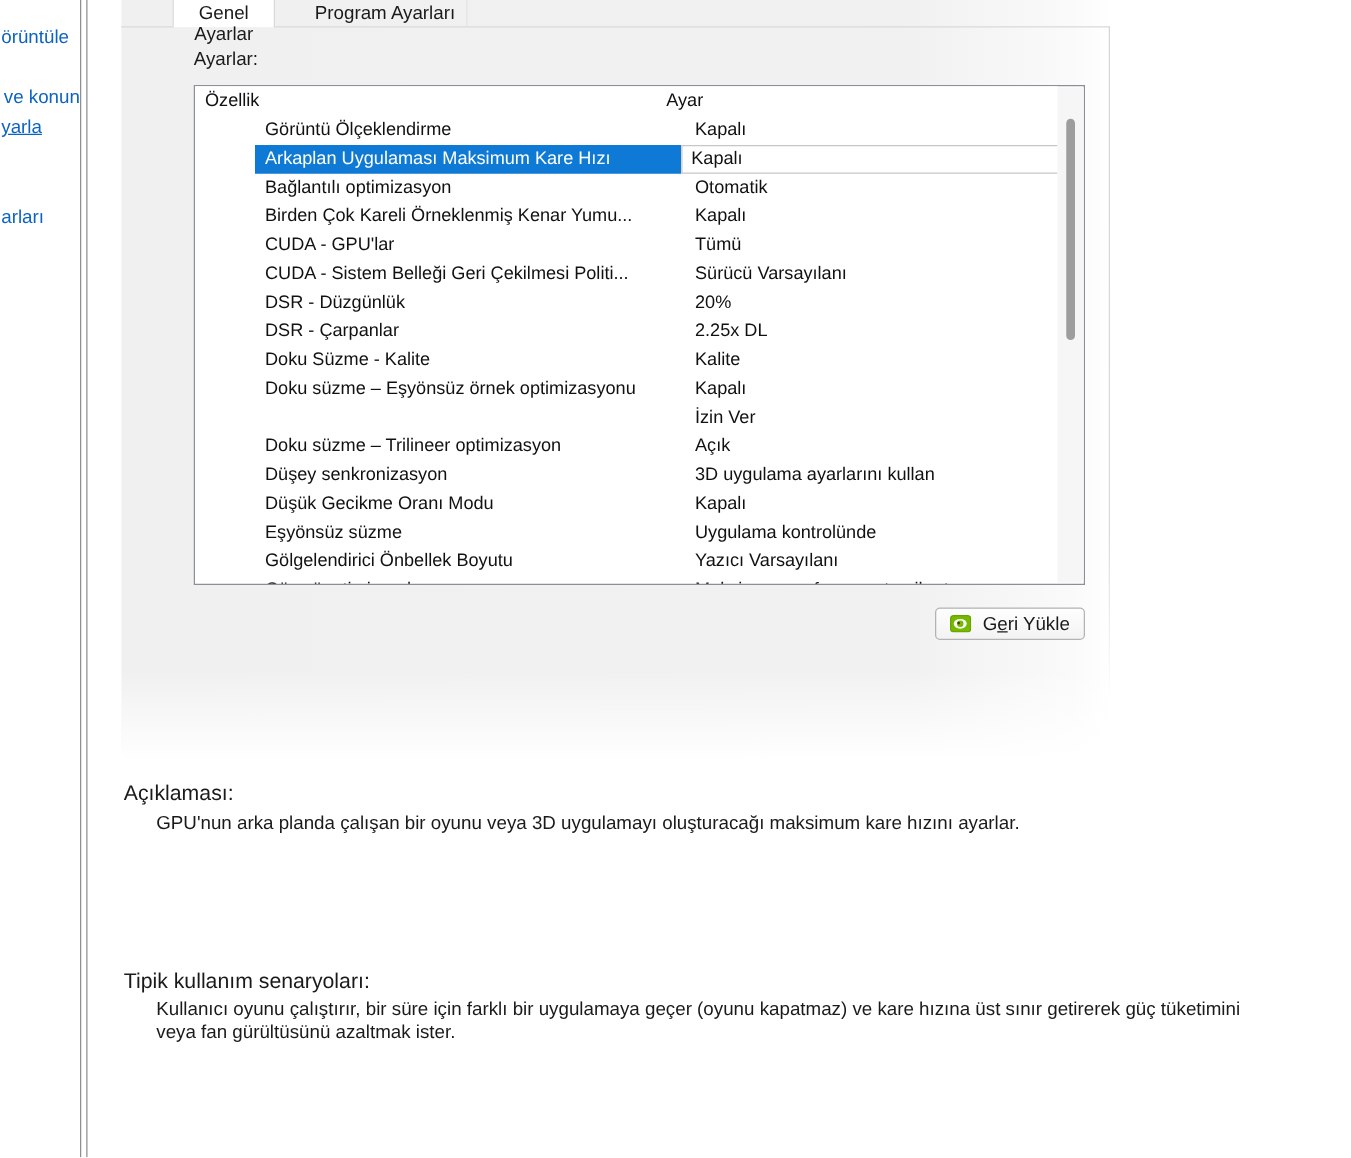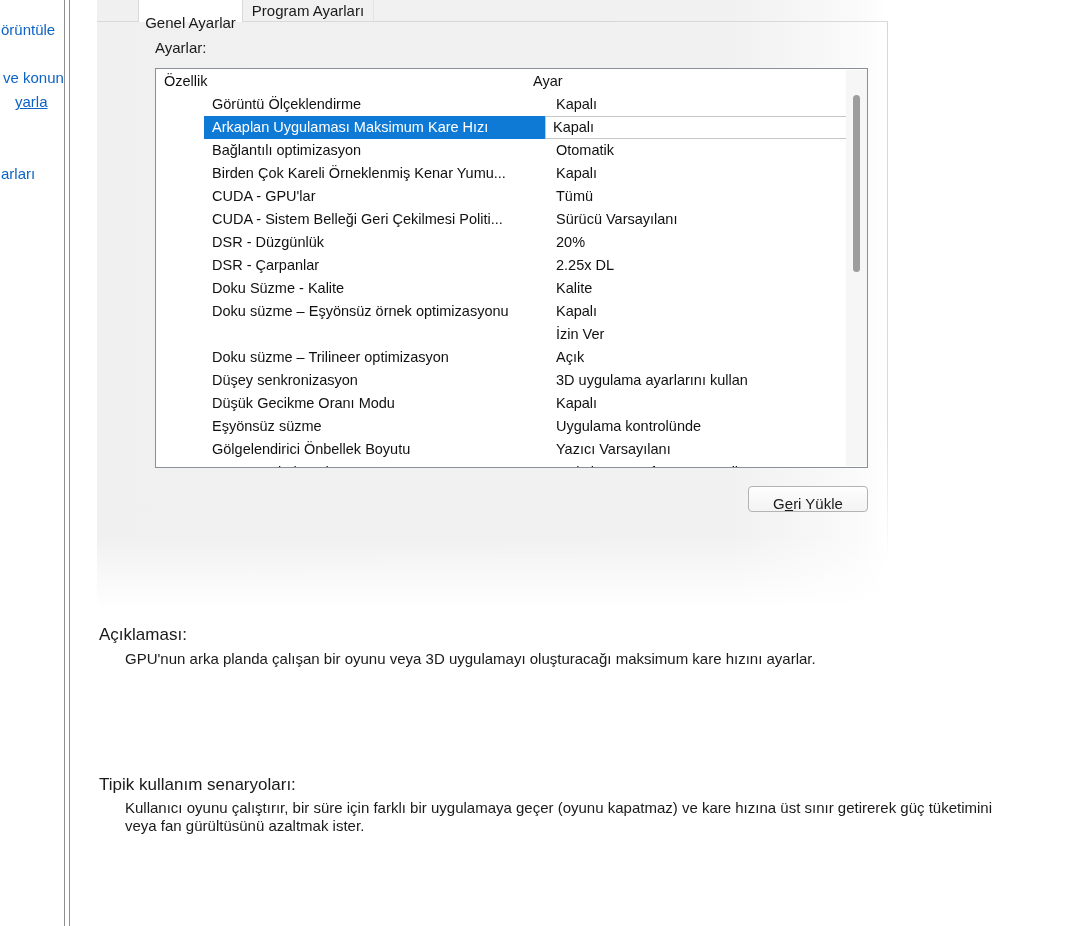--- a/index.html
+++ b/index.html
@@ -4,40 +4,40 @@
 <style>
   * { margin:0; padding:0; box-sizing:border-box; }
   html,body { background:#fff; }
   body { font-family:"Liberation Sans", sans-serif; color:#111; }
   .screen { position:relative; width:1081px; height:926px; background:#ffffff; overflow:hidden; }
 
   
   .nav-link { position:absolute; color:#0b63c5; font-size:15px; white-space:nowrap; cursor:pointer; }
   .nav1 { left:1px;  top:21px; }
   .nav2 { left:3px;  top:69px; }
-  .nav3 { left:15px;  top:93px;text-decoration:underline; }
+  .nav3 { left:1px;  top:93px;text-decoration:underline; }
   .nav4 { left:1px;  top:165px; }
 
   
   .splitter { position:absolute; left:64px; top:0; width:6px; height:926px;
               border-left:1px solid #8f8f8f; border-right:1px solid #8f8f8f; background:#fff; }
 
   
   .panel { position:absolute; left:97px; top:0; width:791px; height:608px;
            background:
              linear-gradient(to bottom, rgba(255,255,255,0) 88%, #ffffff 100%),
              linear-gradient(to right, #f0f0f1 0%, #f1f1f2 80%, #fafafb 96%, #ffffff 100%);
            border-bottom-left-radius:10px; border-bottom-right-radius:6px; }
   .panel-right-edge { position:absolute; right:0; top:21px; width:1px; height:540px;
            background:linear-gradient(to bottom,#d6d6d6 0%, #dadada 75%, rgba(255,255,255,0) 100%); }
 
   .tabline { position:absolute; left:0; top:21px; width:791px; height:1px; background:#d9d9d9; z-index:1; }
   .tab { position:absolute; top:0; font-size:15px; text-align:center; color:#1a1a1a; cursor:pointer; }
-  .tab-active { left:41px; width:105px; height:22px; background:#fff;
-                border-left:1px solid #d9d9d9; border-right:1px solid #d9d9d9; z-index:2; padding-top:14px; }
+  .tab-active { left:41px; width:82px; height:22px; background:#fff;
+                border-left:1px solid #d9d9d9; border-right:1px solid #d9d9d9; z-index:2; padding-top:2px; }
   .tab-inactive { left:146px; width:131px; height:21px; padding-top:2px;
                   border-right:1px solid #e4e4e4; }
 
   .settings-label { position:absolute; left:58px; top:39px; font-size:15px; color:#1a1a1a; }
 
   
   .listview { position:absolute; left:58px; top:68px; width:713px; height:400px;
               background:#fff; border:1px solid #8a8f98; }
   .lv-header { position:absolute; left:0; top:0; right:21px; height:24px; background:#fff; }
   .lv-header .col1 { position:absolute; left:8px;  top:4px; font-size:14.5px; }
@@ -56,21 +56,21 @@
           transform:rotate(45deg) translate(-2px,-2px); }
 
   
   .lv-scroll { position:absolute; right:0; top:1px; bottom:1px; width:21px; background:#f6f6f7; }
   .lv-thumb  { position:absolute; left:7px; top:25px; width:7px; height:177px; background:#9d9d9d; border-radius:4px; }
 
   
   .restore { position:absolute; left:651px; top:486px; width:120px; height:26px;
              background:linear-gradient(#fefefe,#f3f3f3); border:1px solid #b3b3b3; border-radius:4px;
              display:flex; align-items:center; justify-content:center; gap:9px;
-             font-family:"Liberation Sans", sans-serif; font-size:15px; color:#1a1a1a; cursor:pointer;flex-direction:column; }
+             font-family:"Liberation Sans", sans-serif; font-size:15px; color:#1a1a1a; cursor:pointer; }
   .restore u { text-decoration:underline; }
 
   
   .sec-heading { position:absolute; left:99px; font-size:17px; color:#1a1a1a; }
   .sec-text    { position:absolute; left:125px; font-size:15px; color:#1a1a1a; line-height:18px; }
   .desc-heading { top:625px; }
   .desc-text    { top:650px; width:880px; }
   .usage-heading { top:775px; }
   .usage-text    { top:799px; width:868px; }
 </style>

